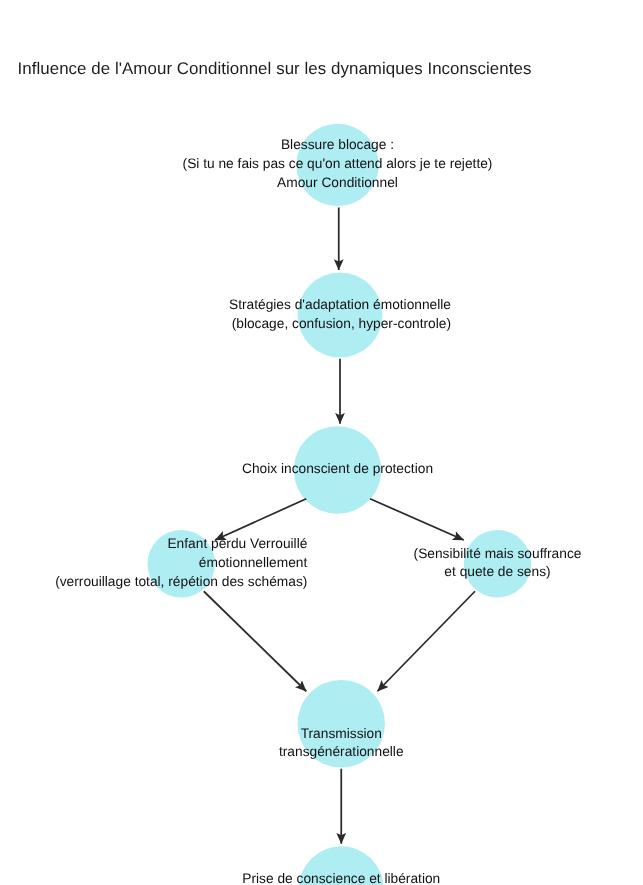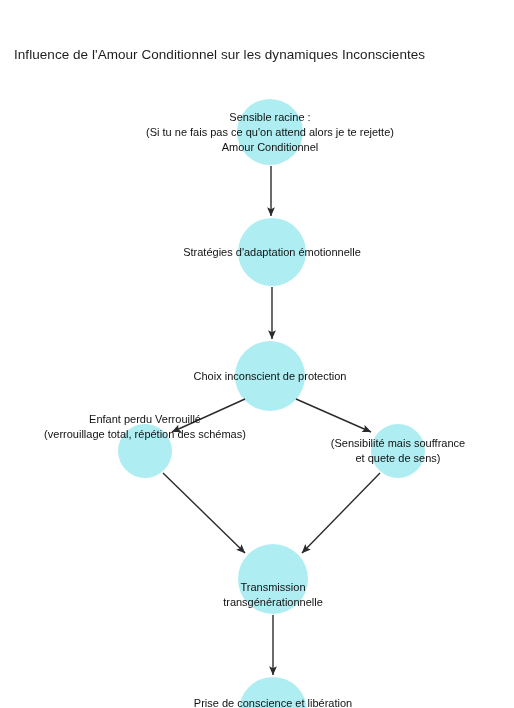--- a/index.html
+++ b/index.html
@@ -77,32 +77,34 @@
         <line x1="245" y1="360" x2="172" y2="393" stroke="#2b2b2b" stroke-width="1.4" marker-end="url(#arrowhead)"></line>
         <line x1="296" y1="360" x2="371" y2="393" stroke="#2b2b2b" stroke-width="1.4" marker-end="url(#arrowhead)"></line>
         <line x1="163" y1="434" x2="245" y2="514" stroke="#2b2b2b" stroke-width="1.4" marker-end="url(#arrowhead)"></line>
         <line x1="380" y1="434" x2="302" y2="514" stroke="#2b2b2b" stroke-width="1.4" marker-end="url(#arrowhead)"></line>
         <line x1="273" y1="576" x2="273" y2="636" stroke="#2b2b2b" stroke-width="1.4" marker-end="url(#arrowhead)"></line>
       </g>
   </svg>
 
   <div id="labels-layer">
       <div class="node-label" style="left: 270px; top: 93px; color: rgb(17, 17, 17);">
-        <span class="ln">Sensible racine :</span>
+        <span class="ln">Blessure blocage :</span>
         <span class="ln">(Si tu ne fais pas ce qu'on attend alors je te rejette)</span>
         <span class="ln">Amour Conditionnel</span>
       </div>
       <div class="node-label" style="left: 272px; top: 213px; color: rgb(17, 17, 17); text-align: right;">
         <span class="ln">Stratégies d'adaptation émotionnelle</span>
+        <span class="ln">(blocage, confusion, hyper-controle)</span>
       </div>
       <div class="node-label" style="left: 270px; top: 337px; color: rgb(17, 17, 17);">
         <span class="ln">Choix inconscient de protection</span>
       </div>
-      <div class="node-label" style="left: 145px; top: 388px; color: rgb(17, 17, 17);">
+      <div class="node-label" style="left: 145px; top: 412px; color: rgb(17, 17, 17); text-align: right;">
         <span class="ln">Enfant perdu Verrouillé</span>
+        <span class="ln">émotionnellement</span>
         <span class="ln">(verrouillage total, répétion des schémas)</span>
       </div>
       <div class="node-label" style="left: 398px; top: 412px; color: rgb(17, 17, 17);">
         <span class="ln">(Sensibilité mais souffrance</span>
         <span class="ln">et quete de sens)</span>
       </div>
       <div class="node-label" style="left: 273px; top: 556px; color: rgb(17, 17, 17);">
         <span class="ln">Transmission</span>
         <span class="ln">transgénérationnelle</span>
       </div>

